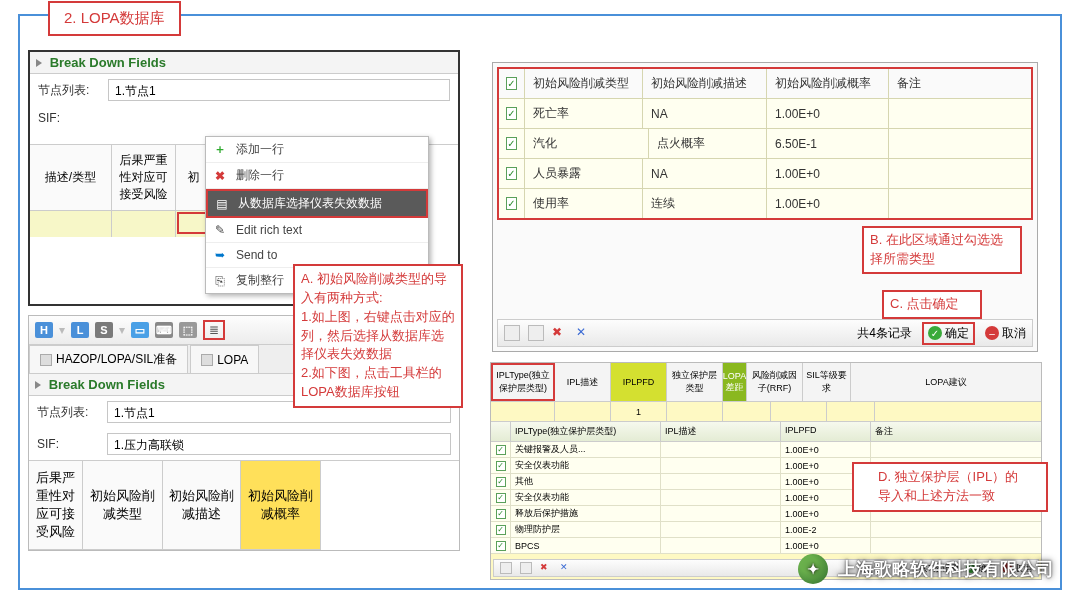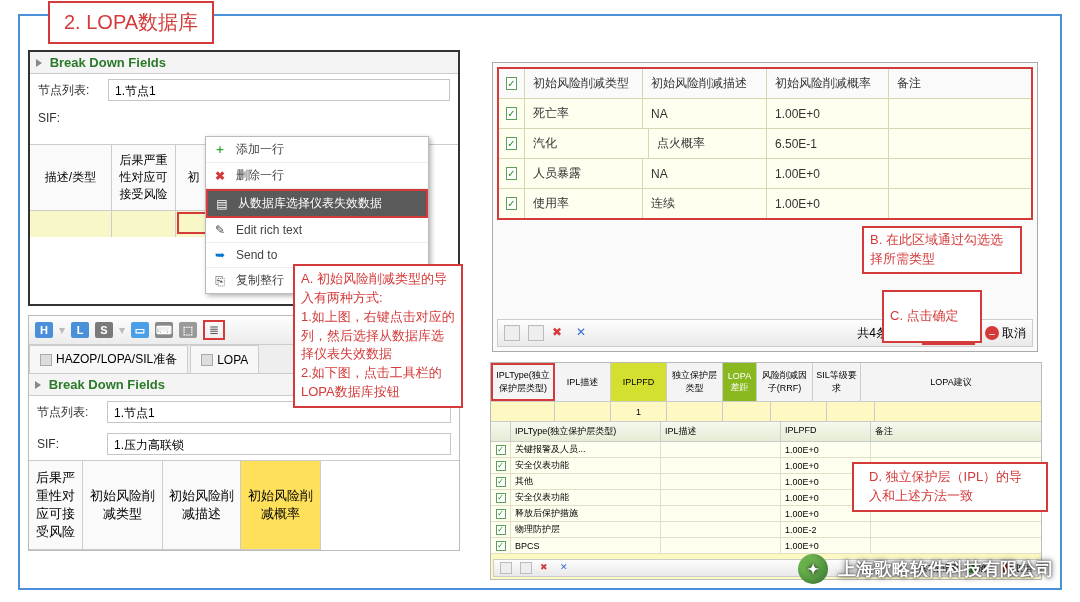--- a/index.html
+++ b/index.html
@@ -18,21 +18,21 @@
     width: 1044px; height: 576px;
     border: 2px solid #4a90d9;
   }
   .title-box {
     position: absolute;
     left: 48px; top: 1px;
     background: #fff;
     border: 2px solid #d43a3a;
     padding: 6px 14px;
     color: #d43a3a;
-    font-size: 20px;
+    font-size: 15px;
     z-index: 5;
   }
   
   .left-upper {
     position: absolute;
     left: 28px; top: 50px;
     width: 432px; height: 256px;
     border: 2px solid #333;
     background: #fff;
   }
@@ -195,21 +195,21 @@
   .chk {
     width: 13px; height: 13px; border: 1px solid #5aa05a;
     display: inline-flex; align-items: center; justify-content: center;
     background: #fff; color: #2a8a2a; font-size: 10px; line-height: 1;
   }
   .w-type { width: 118px; }
   .w-desc { width: 124px; }
   .w-prob { width: 122px; }
   .w-note { flex: 1; border-right: none; }
   .anno-b { left: 862px; top: 226px; width: 160px; padding: 3px 6px; }
-  .anno-c { left: 882px; top: 290px; width: 100px; padding: 15px 6px; }
+  .anno-c { left: 882px; top: 290px; width: 100px; padding: 3px 6px; }
   .ru-footer {
     position: absolute;
     left: 4px; right: 4px; bottom: 4px;
     display: flex; align-items: center; justify-content: space-between;
     padding: 4px 6px;
     background: linear-gradient(#fdfdfd,#e9e9e9);
     border: 1px solid #ccc;
     height: 28px;
   }
   .ruf-left { display: flex; gap: 8px; }
@@ -251,21 +251,21 @@
   .rl-body-row { display:flex; border-bottom:1px solid #e0e0c8; background:#fffff0; height:16px; }
   .rl-body-cell {
     border-right:1px solid #e0e0c8; font-size:9px; padding:1px 4px;
     display:flex; align-items:center;
   }
   .rl-chk { width:20px; justify-content:center; }
   .rl-name { width:150px; }
   .rl-desc2 { width:120px; }
   .rl-pfd { width:90px; }
   .rl-note2 { flex:1; border-right:none; }
-  .anno-d { left: 852px; top: 462px; width: 196px; padding: 4px 15px; }
+  .anno-d { left: 852px; top: 462px; width: 196px; padding: 4px 24px; }
   .rl-footer {
     position:absolute; left:2px; right:2px; bottom:2px;
     height:18px; display:flex; align-items:center; justify-content:space-between;
     background: linear-gradient(#fdfdfd,#e9e9e9);
     border:1px solid #ccc; padding:0 6px; font-size:9px;
   }
   .rl-footer .ruf-left span { width:12px; height:12px; }
   
   .watermark {
     position: absolute;
@@ -465,21 +465,21 @@
 
 <div class="anno anno-b">B. 在此区域通过勾选选择所需类型</div>
 <div class="anno anno-c">C. 点击确定</div>
 
 <div class="right-lower">
   <div class="rl-head">
     <div class="rl-head-cell rl-first-red" style="width:64px">IPLType(独立保护层类型)</div>
     <div class="rl-head-cell" style="width:56px">IPL描述</div>
     <div class="rl-head-cell lopa-yellow" style="width:56px">IPLPFD</div>
     <div class="rl-head-cell" style="width:56px">独立保护层类型</div>
-    <div class="rl-head-cell" style="width:34px;background:#8ab81f;color:#fff">LOPA差距</div>
+    <div class="rl-head-cell" style="width:24px;background:#8ab81f;color:#fff">LOPA差距</div>
     <div class="rl-head-cell" style="width:56px">风险削减因子(RRF)</div>
     <div class="rl-head-cell" style="width:48px">SIL等级要求</div>
     <div class="rl-head-cell" style="flex:1;border-right:none">LOPA建议</div>
   </div>
   <div class="rl-row2">
     <div class="rl-row2-cell" style="width:64px"></div>
     <div class="rl-row2-cell" style="width:56px"></div>
     <div class="rl-row2-cell" style="width:56px">1</div>
     <div class="rl-row2-cell" style="width:56px"></div>
     <div class="rl-row2-cell" style="width:48px"></div>

